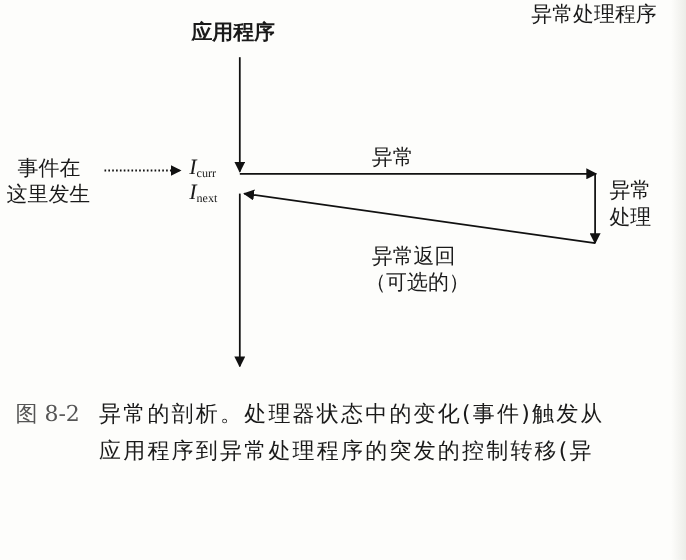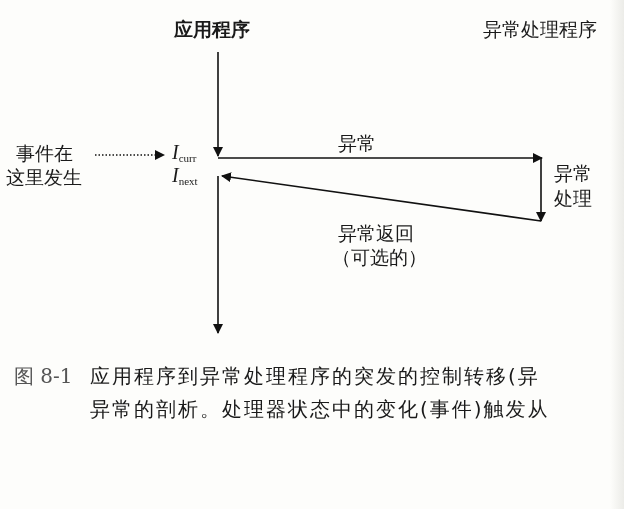--- a/index.html
+++ b/index.html
@@ -42,35 +42,35 @@
   <line x1="218" y1="158" x2="542" y2="158" stroke="#111" stroke-width="1.6" marker-end="url(#ah)"></line>
 
   <line x1="541" y1="158" x2="541" y2="221" stroke="#111" stroke-width="1.6" marker-end="url(#ah)"></line>
 
   <line x1="541" y1="221" x2="222" y2="176" stroke="#111" stroke-width="1.6" marker-end="url(#ah)"></line>
 
   <line x1="95" y1="155" x2="164" y2="155" stroke="#111" stroke-width="1.6" stroke-dasharray="1.5,2" marker-end="url(#ah)"></line>
 </svg>
 
 <div class="lbl" style="left:174px; top:18px;font-weight:bold;">应用程序</div>
-<div class="lbl" style="left:483px; top:18px;">异常处理程序</div>
+<div class="lbl" style="left:483px; top:2px;">异常处理程序</div>
 
 <div class="lbl" style="left:16px; top:142px;">事件在</div>
 <div class="lbl" style="left:6px; top:166px;">这里发生</div>
 
 <div class="math" style="left:172px; top:142px;"><i>I</i><sub>curr</sub></div>
 <div class="math" style="left:172px; top:165px;"><i>I</i><sub>next</sub></div>
 
 <div class="lbl" style="left:338px; top:132px;">异常</div>
 
 <div class="lbl" style="left:554px; top:162px;">异常</div>
 <div class="lbl" style="left:554px; top:187px;">处理</div>
 
 <div class="lbl" style="left:338px; top:222px;">异常返回</div>
 <div class="lbl" style="left:332px; top:246px;">（可选的）</div>
 
 <div class="caption">
-  <div class="cap-tag">图 8-1</div>
+  <div class="cap-tag">图 8-2</div>
   <div class="cap-body">
+    <div class="cap-line">异常的剖析。处理器状态中的变化(事件)触发从</div>
     <div class="cap-line">应用程序到异常处理程序的突发的控制转移(异</div>
-    <div class="cap-line">异常的剖析。处理器状态中的变化(事件)触发从</div>
   </div>
 </div>
 
 </body></html>

